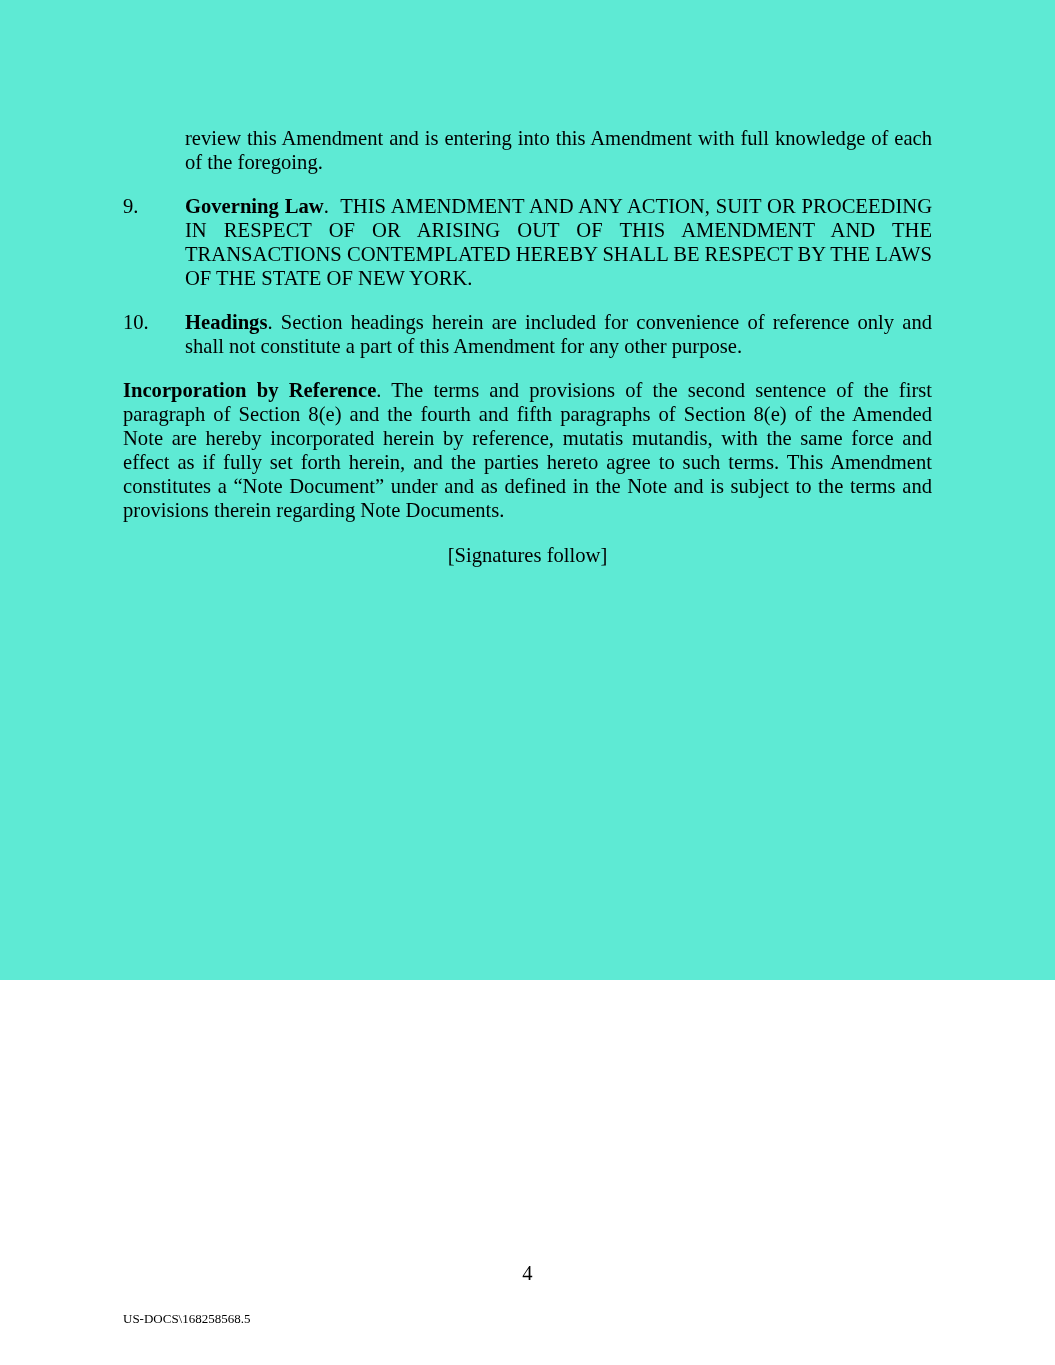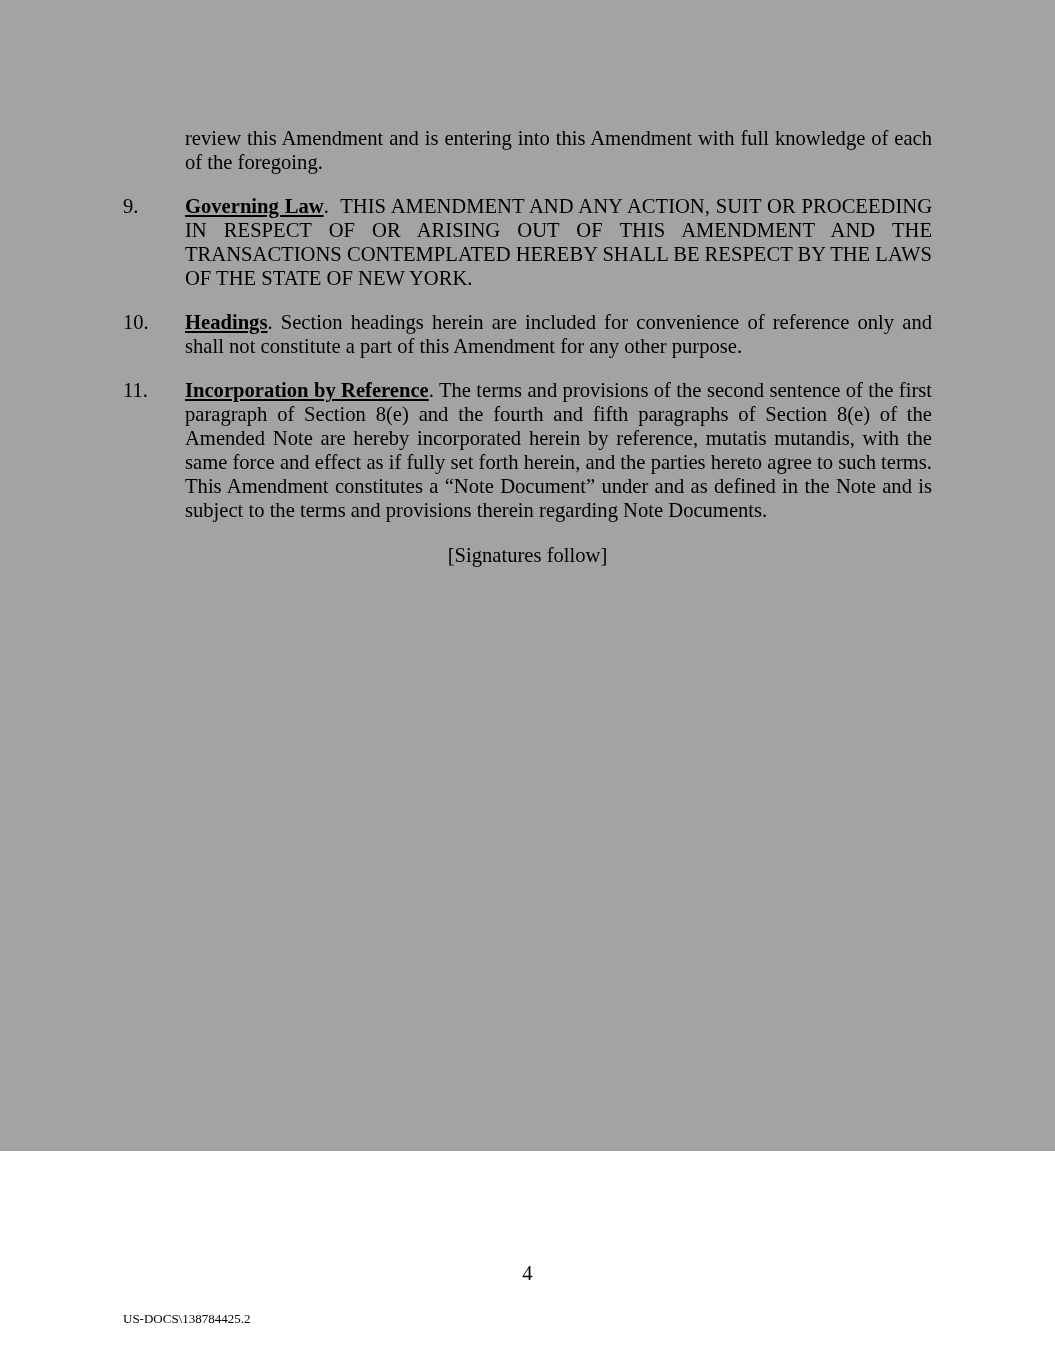--- a/index.html
+++ b/index.html
@@ -11,22 +11,22 @@
     width: 1055px;
     height: 1365px;
     position: relative;
     font-family: "Liberation Serif", "DejaVu Serif", serif;
     color: #000000;
     overflow: hidden;
   }
   .page {
     position: relative;
     width: 1055px;
-    height: 1151px;
-    background: #a3a3a3;
+    height: 980px;
+    background: #5eead4;
   }
   .content {
     padding: 126px 123px 0 123px;
     font-size: 20.6px;
     line-height: 24px;
   }
   .para {
     margin: 0 0 20px 0;
   }
   .continuation {
@@ -40,21 +40,20 @@
   .item-number {
     flex: 0 0 62px;
     width: 62px;
   }
   .item-body {
     flex: 1 1 auto;
     text-align: justify;
   }
   .heading {
     font-weight: bold;
-    text-decoration: underline;
   }
   .italic {
   }
   .signatures {
     text-align: center;
     margin: 16px;
     margin-top: 21px;
   }
   .page-number {
     position: absolute;
@@ -85,24 +84,23 @@
       <div class="item-number">9.</div>
       <div class="item-body"><span class="heading">Governing Law</span><span>.&nbsp; </span><span>THIS AMENDMENT AND ANY ACTION, SUIT OR PROCEEDING IN RESPECT OF OR ARISING OUT OF THIS AMENDMENT AND THE TRANSACTIONS CONTEMPLATED HEREBY SHALL BE RESPECT BY THE LAWS OF THE STATE OF NEW YORK.</span></div>
     </div>
 
     <div class="item">
       <div class="item-number">10.</div>
       <div class="item-body"><span class="heading">Headings</span><span>. </span><span>Section headings herein are included for convenience of reference only and shall not constitute a part of this Amendment for any other purpose.</span></div>
     </div>
 
     <div class="item">
-      <div class="item-number">11.</div>
       <div class="item-body"><span class="heading">Incorporation by Reference</span><span>. </span><span>The terms and provisions of the second sentence of the first paragraph of Section 8(e) and the fourth and fifth paragraphs of Section 8(e) of the Amended Note are hereby incorporated herein by reference, </span><span class="italic">mutatis mutandis</span><span>, with the same force and effect as if fully set forth herein, and the parties hereto agree to such terms. This Amendment constitutes a “Note Document” under and as defined in the Note and is subject to the terms and provisions therein regarding Note Documents.</span></div>
     </div>
 
     <p class="para signatures">[Signatures follow]</p>
 
   </div>
 
   <div class="page-number">4</div>
 
-  <div class="doc-id">US-DOCS\138784425.2</div>
+  <div class="doc-id">US-DOCS\168258568.5</div>
 </div>
 
 </body></html>

